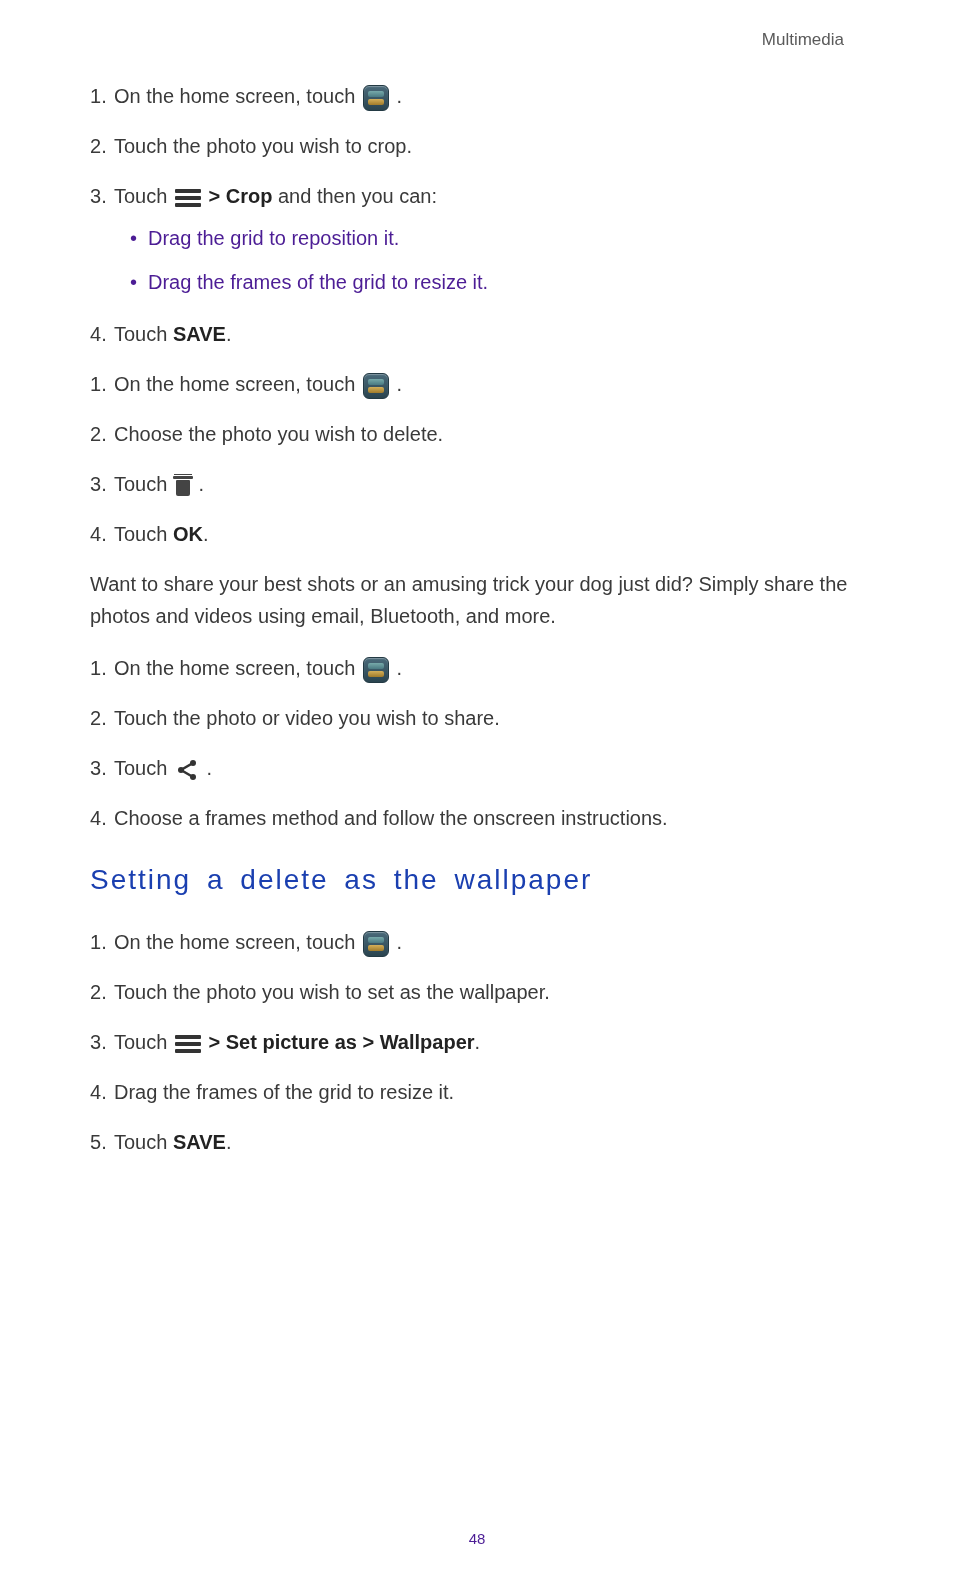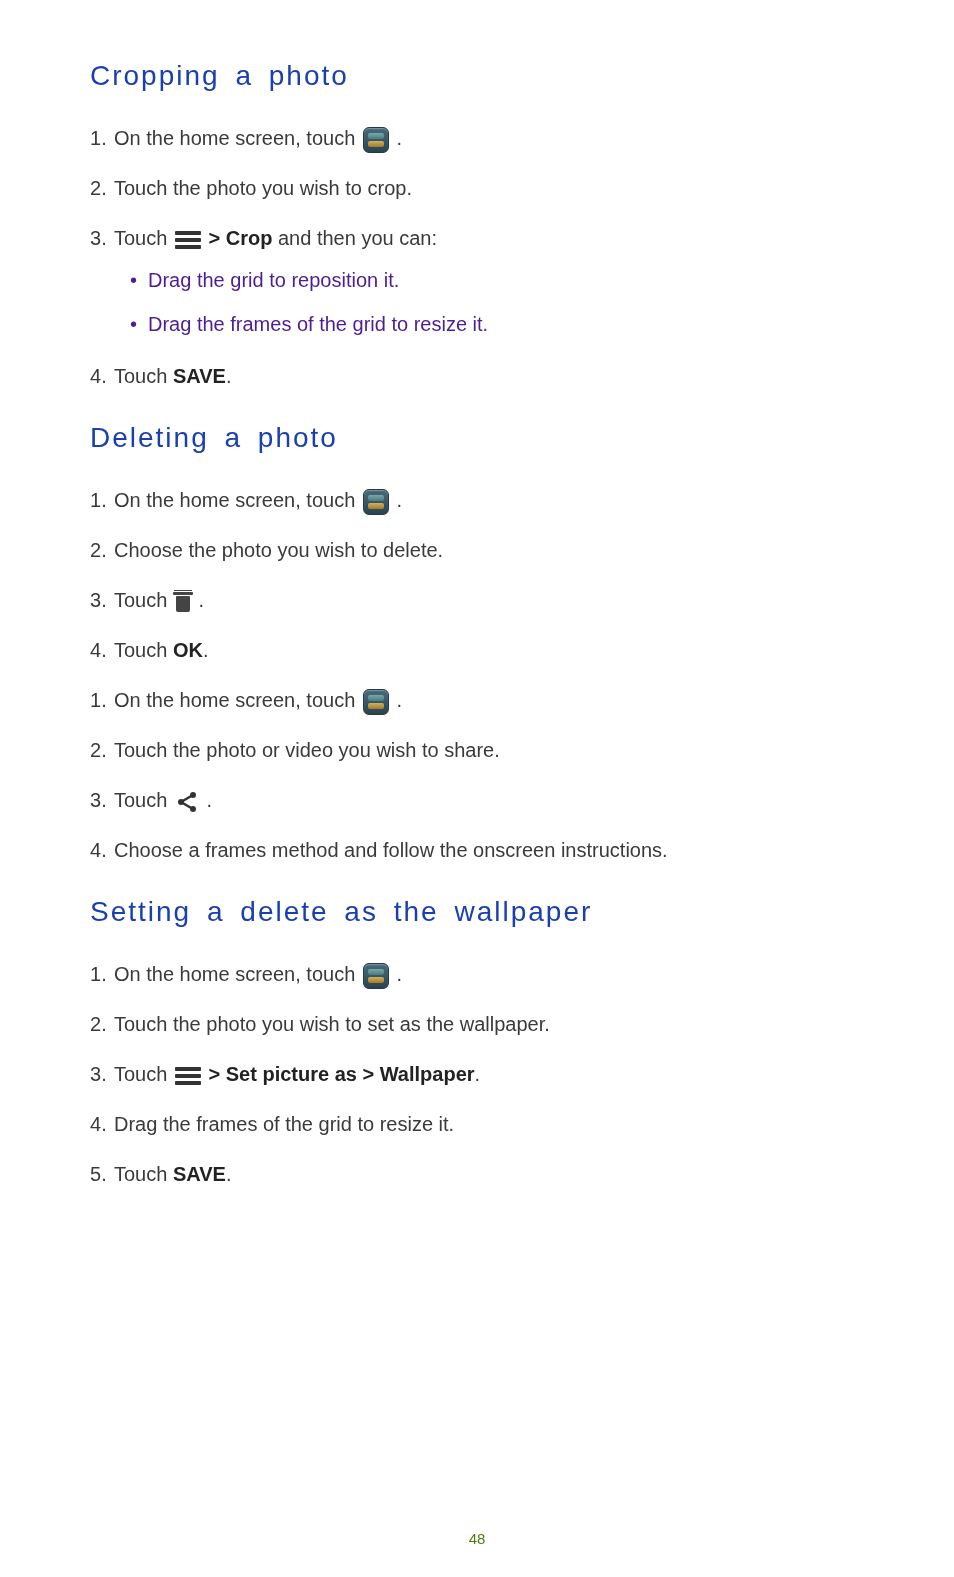--- a/index.html
+++ b/index.html
@@ -85,21 +85,21 @@
     vertical-align: middle;
     margin: 0 2px;
   }
   .page-number {
     position: absolute;
     bottom: 30px;
     left: 0;
     right: 0;
     text-align: center;
     font-size: 15px;
-    color: #4d7c0f;
+    color: #4c1d95;
   }
   
   .gallery-icon {
     width: 24px; height: 24px;
     border-radius: 6px;
     background: linear-gradient(#4a6a7a, #2a444f);
     border: 1px solid #233a44;
     position: relative;
     box-shadow: inset 0 1px 1px rgba(255,255,255,0.3);
   }
@@ -153,22 +153,22 @@
     box-shadow: 0 -3px 0 -1px #444; 
   }
   
   .share-icon svg { display: block; }
 </style>
 </head>
 <body>
 
 <div class="page">
 
-
-  <h2 class="section-heading">Cropping a photo</h2>
+  <div class="header-label">Multimedia</div>
+
 
   <ol class="steps">
     <li>
       <span>On the home screen, touch </span>
       <span class="inline-icon gallery-icon"></span>
       <span> .</span>
     </li>
     <li>
       <span>Touch the photo you wish to crop.</span>
     </li>
@@ -180,21 +180,20 @@
       <ul class="sub">
         <li>Drag the grid to reposition it.</li>
         <li>Drag the frames of the grid to resize it.</li>
       </ul>
     </li>
     <li>
       <span>Touch </span><span class="bold">SAVE</span><span>.</span>
     </li>
   </ol>
 
-  <h2 class="section-heading">Deleting a photo</h2>
 
   <ol class="steps">
     <li>
       <span>On the home screen, touch </span>
       <span class="inline-icon gallery-icon"></span>
       <span> .</span>
     </li>
     <li>
       <span>Choose the photo you wish to delete.</span>
     </li>
@@ -202,20 +201,21 @@
       <span>Touch </span>
       <span class="inline-icon trash-icon"></span>
       <span> .</span>
     </li>
     <li>
       <span>Touch </span><span class="bold">OK</span><span>.</span>
     </li>
   </ol>
 
 
+  <p class="body-text">Want to share your best shots or an amusing trick your dog just did? Simply share the photos and videos using email, Bluetooth, and more.</p>
 
   <ol class="steps">
     <li>
       <span>On the home screen, touch </span>
       <span class="inline-icon gallery-icon"></span>
       <span> .</span>
     </li>
     <li>
       <span>Touch the photo or video you wish to share.</span>
     </li>

